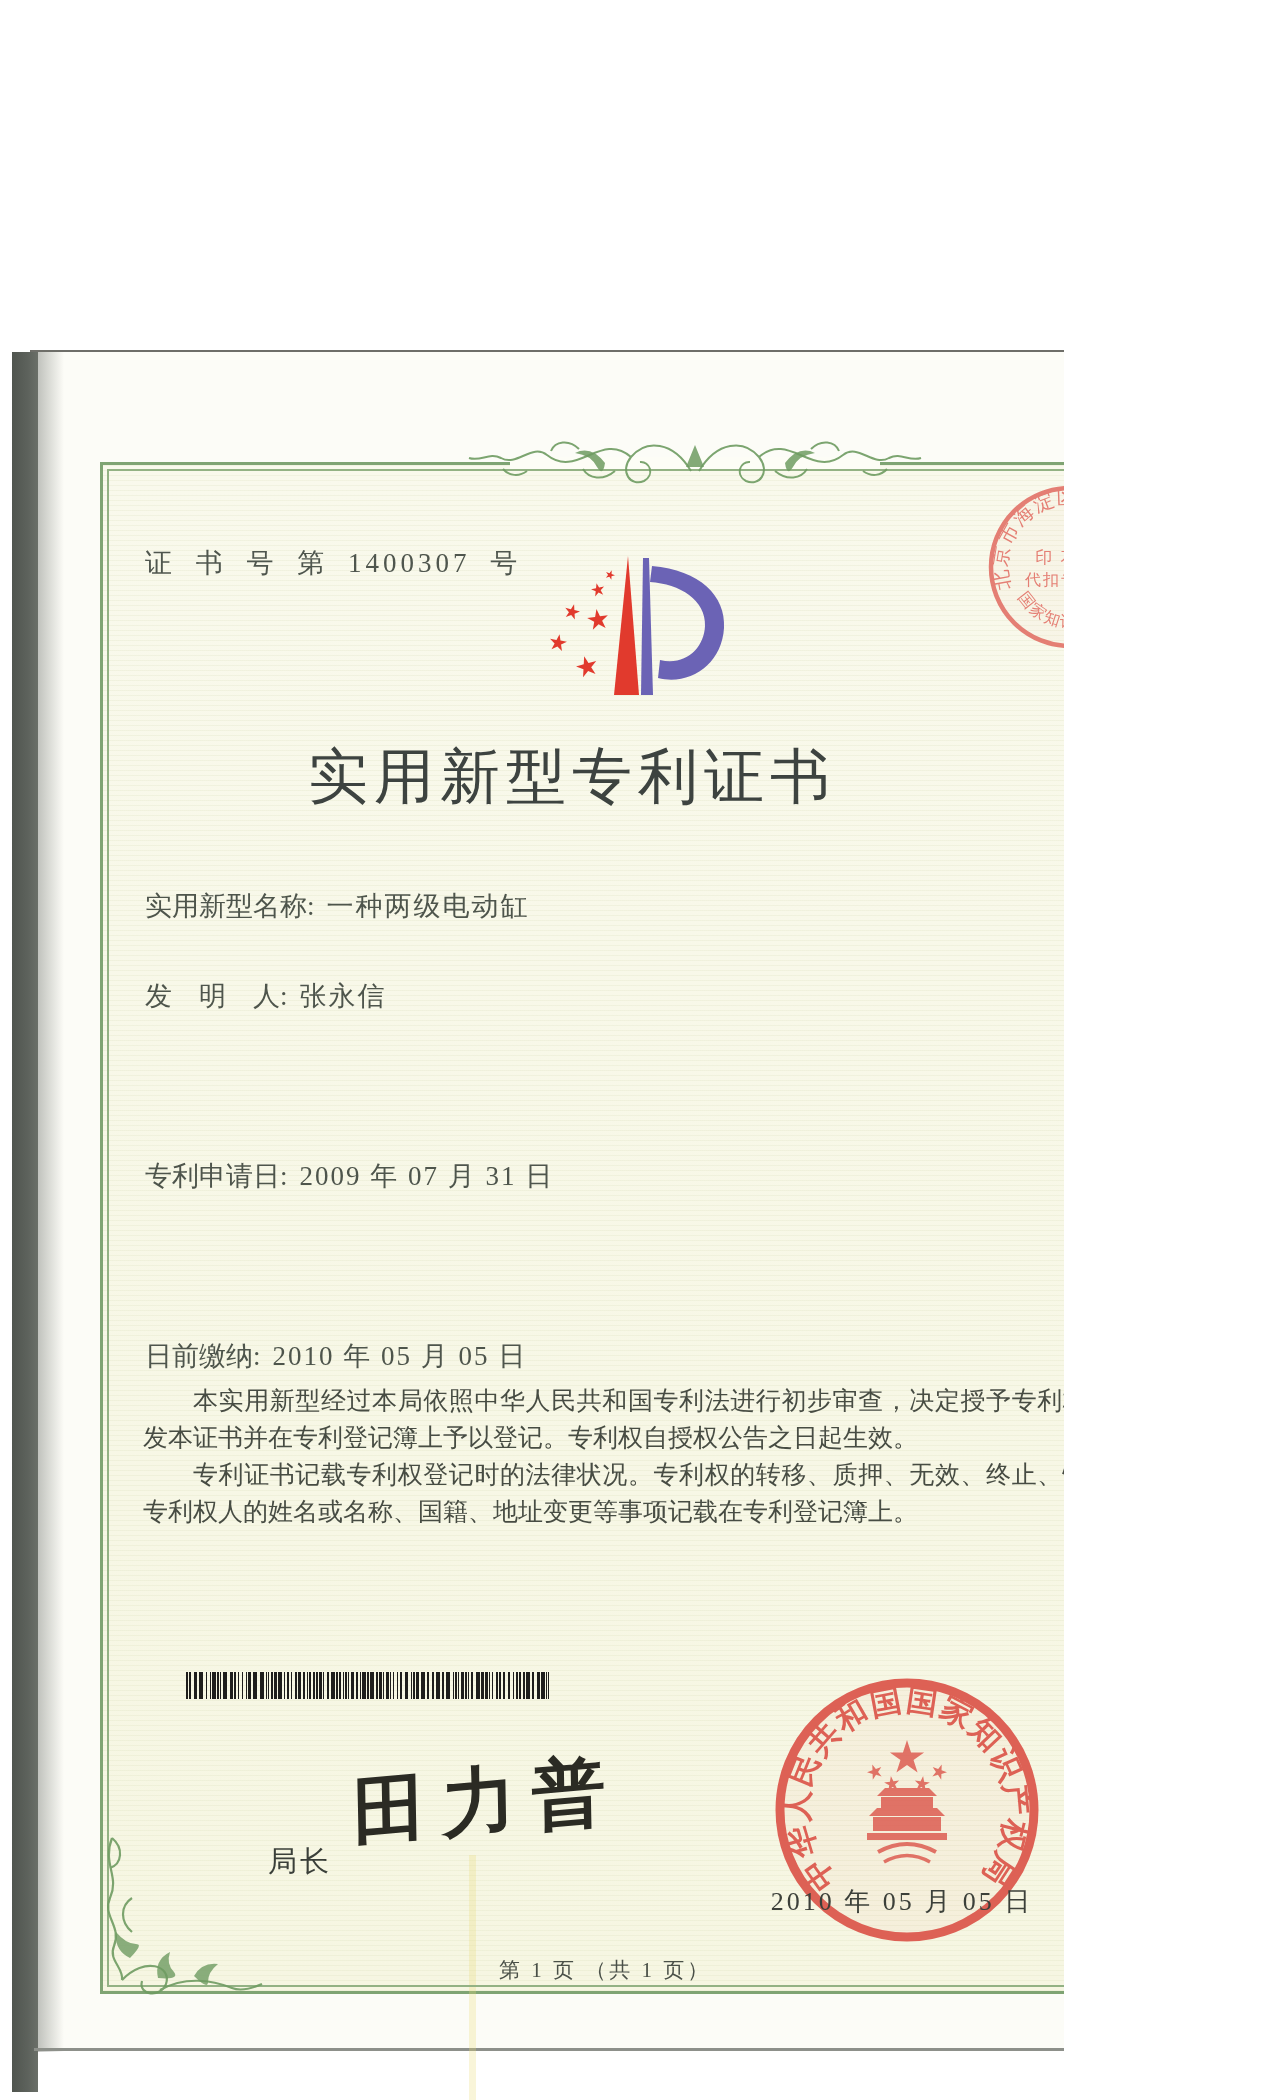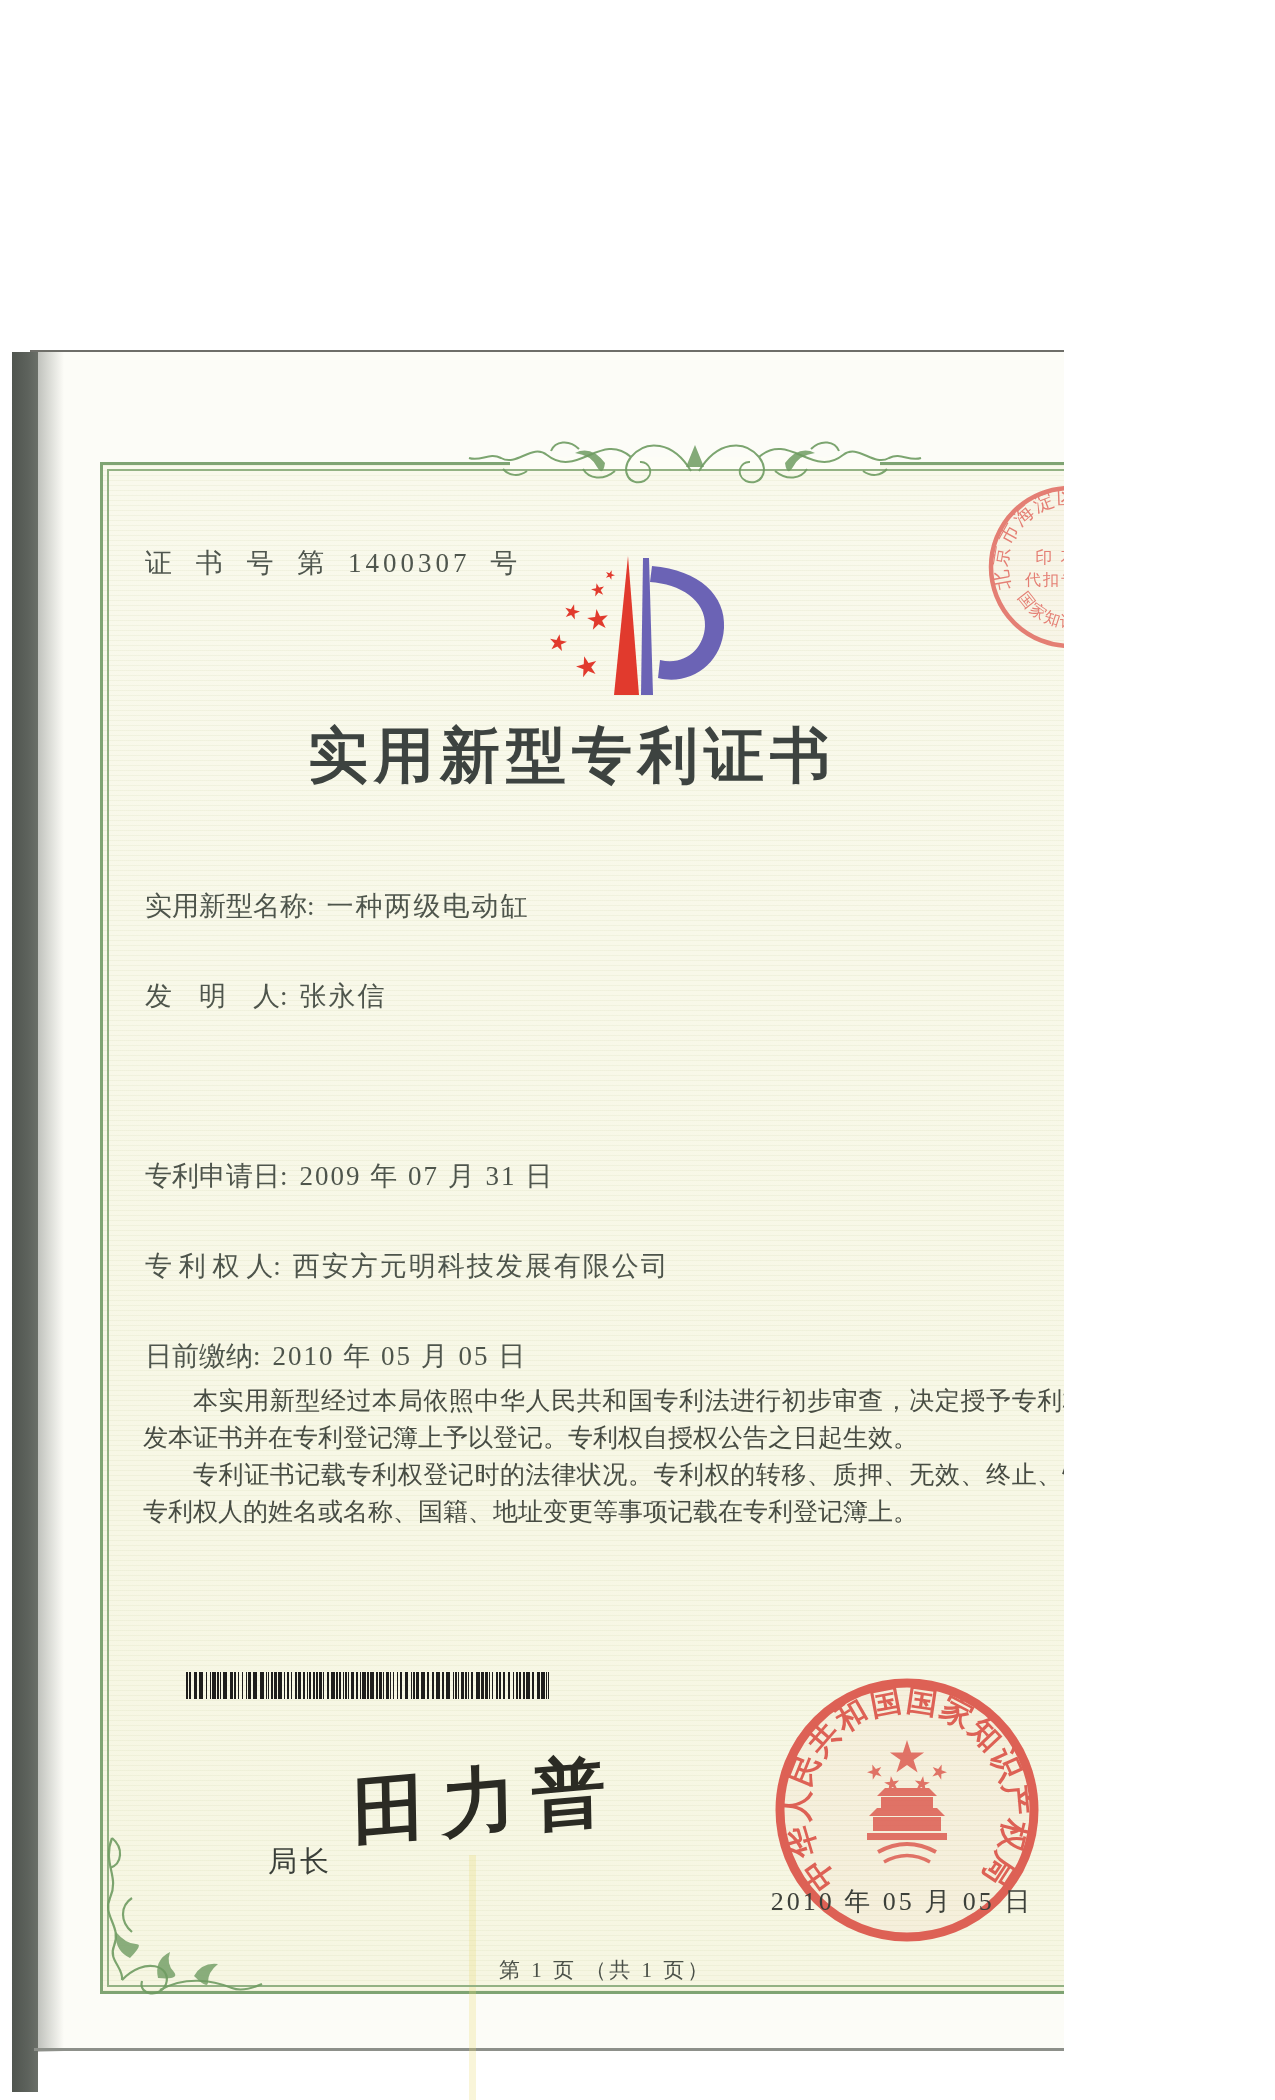--- a/index.html
+++ b/index.html
@@ -18,22 +18,22 @@
   
   .cert-frame{position:absolute;left:100px;top:462px;width:1068px;height:1526px;
       border:3px solid #7fa473;
       background-image:repeating-linear-gradient(180deg,rgba(210,216,175,.20) 0 1px,rgba(0,0,0,0) 1px 5px),
                        linear-gradient(180deg,#f9f9ec,#f6f6e2);}
   .cert-frame::after{content:"";position:absolute;inset:4px;border:2px solid #93b284;pointer-events:none;}
   .streak{position:absolute;left:366px;top:1390px;width:7px;height:380px;background:rgba(232,220,120,.28);}
 
   .cert-no{position:absolute;left:145px;top:545px;font-size:27px;color:#4f564e;
            letter-spacing:4px;word-spacing:9px;}
-  .title{position:absolute;left:222px;top:716px;width:700px;text-align:center;
-         font-size:60px;font-weight:700;color:#3d4340;letter-spacing:6px;white-space:nowrap;}
+  .title{position:absolute;left:222px;top:737px;width:700px;text-align:center;
+         font-size:60px;font-weight:400;color:#3d4340;letter-spacing:6px;white-space:nowrap;}
 
   .field{position:absolute;left:145px;width:990px;font-size:27px;color:#4e554c;white-space:nowrap;}
   .field .val{margin-left:12px;letter-spacing:2px;}
   .f0{top:888px}.f1{top:978px}.f2{top:1068px}.f3{top:1158px}.f4{top:1248px}.f5{top:1338px}
 
   .body-text{position:absolute;left:143px;top:1382px;width:996px;font-size:25px;line-height:37px;
              color:#474c43;text-align:justify;}
   .body-text p{margin:0;text-indent:2em;}
 
   .barcode{position:absolute;left:186px;top:1672px;width:368px;height:27px;}
@@ -146,23 +146,20 @@
   <div class="title">实用新型专利证书</div>
 
   <div class="field f1">
     <span>发　明　人:</span><span class="val">张永信</span>
   </div>
   <div class="field f0">
     <span>实用新型名称:</span><span class="val">一种两级电动缸</span>
   </div>
   <div class="field f3">
     <span>专利申请日:</span><span class="val">2009 年 07 月 31 日</span>
-  </div>
-  <div class="field f4">
-    <span>专 利 权 人:</span><span class="val">西安方元明科技发展有限公司</span>
   </div>
   <div class="field f5">
     <span>日前缴纳:</span><span class="val">2010 年 05 月 05 日</span>
   </div>
 
   <div class="body-text">
     <p>本实用新型经过本局依照中华人民共和国专利法进行初步审查，决定授予专利权、颁发本证书并在专利登记簿上予以登记。专利权自授权公告之日起生效。</p>
     <p>专利证书记载专利权登记时的法律状况。专利权的转移、质押、无效、终止、恢复和专利权人的姓名或名称、国籍、地址变更等事项记载在专利登记簿上。</p>
   </div>
 

